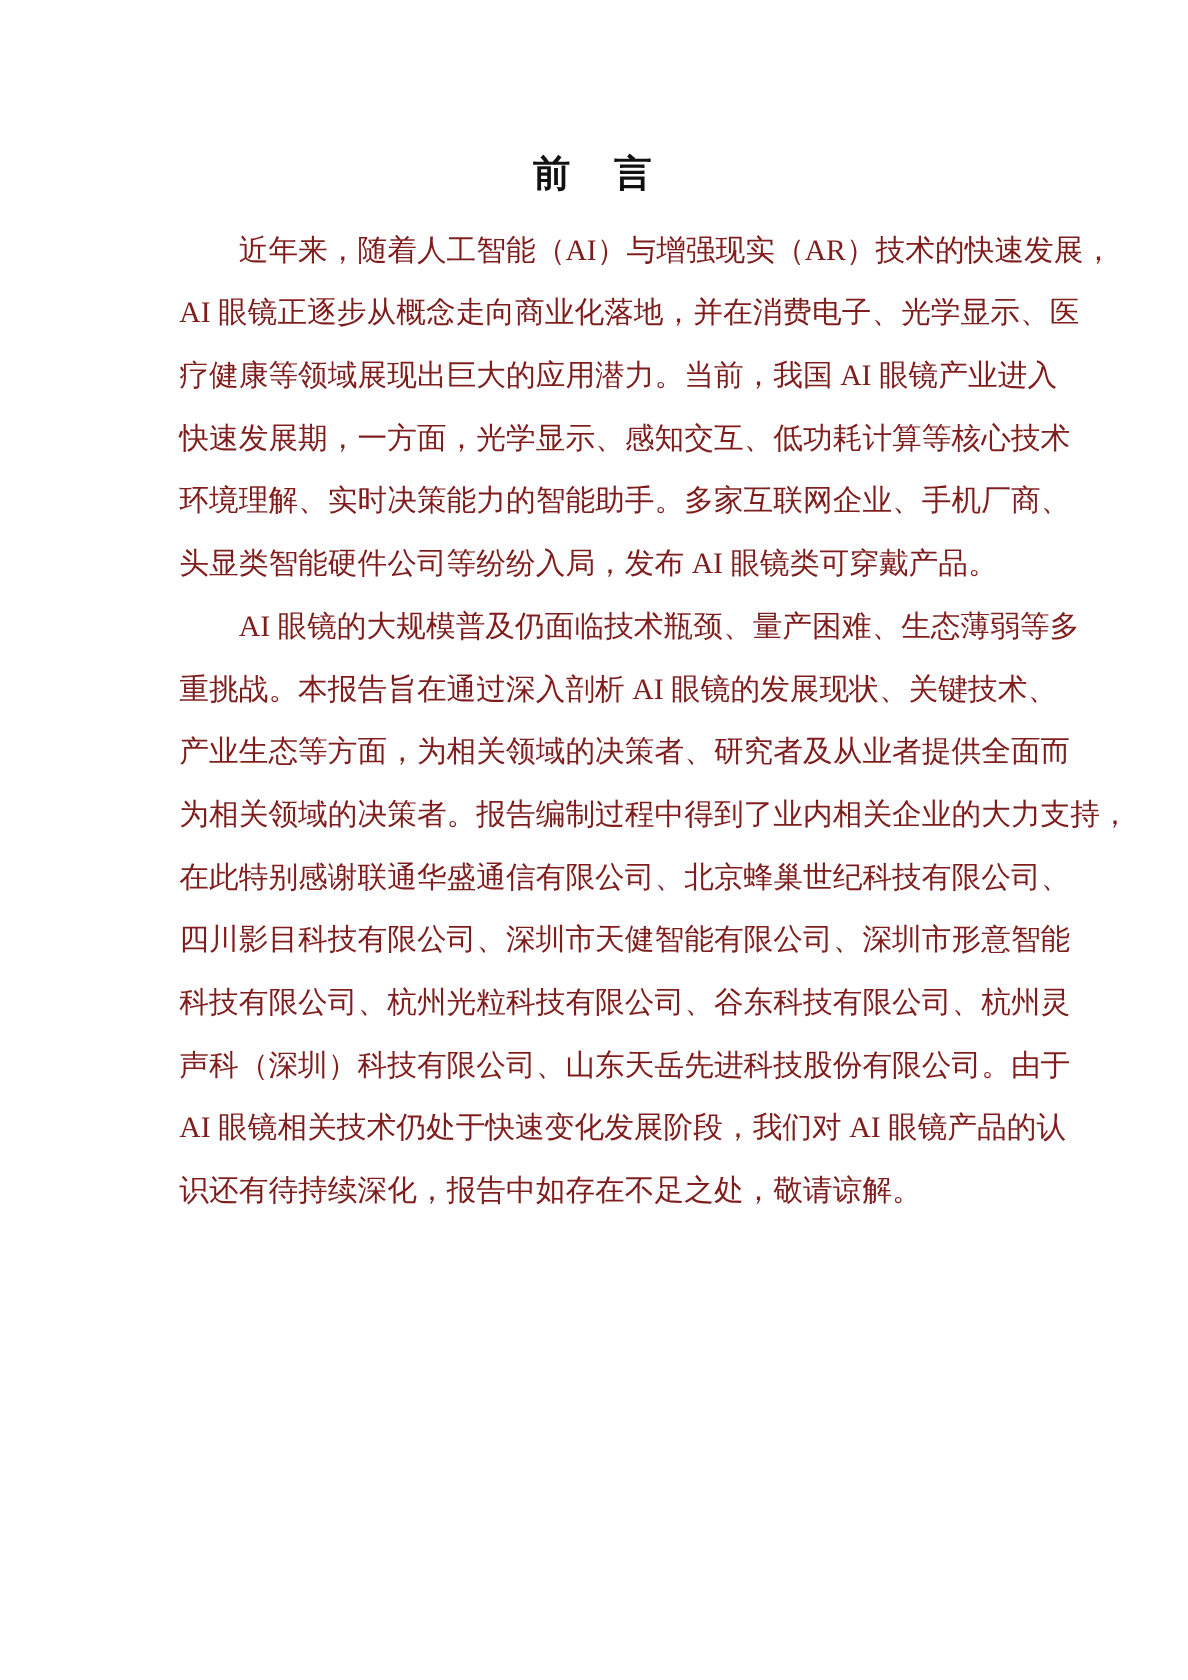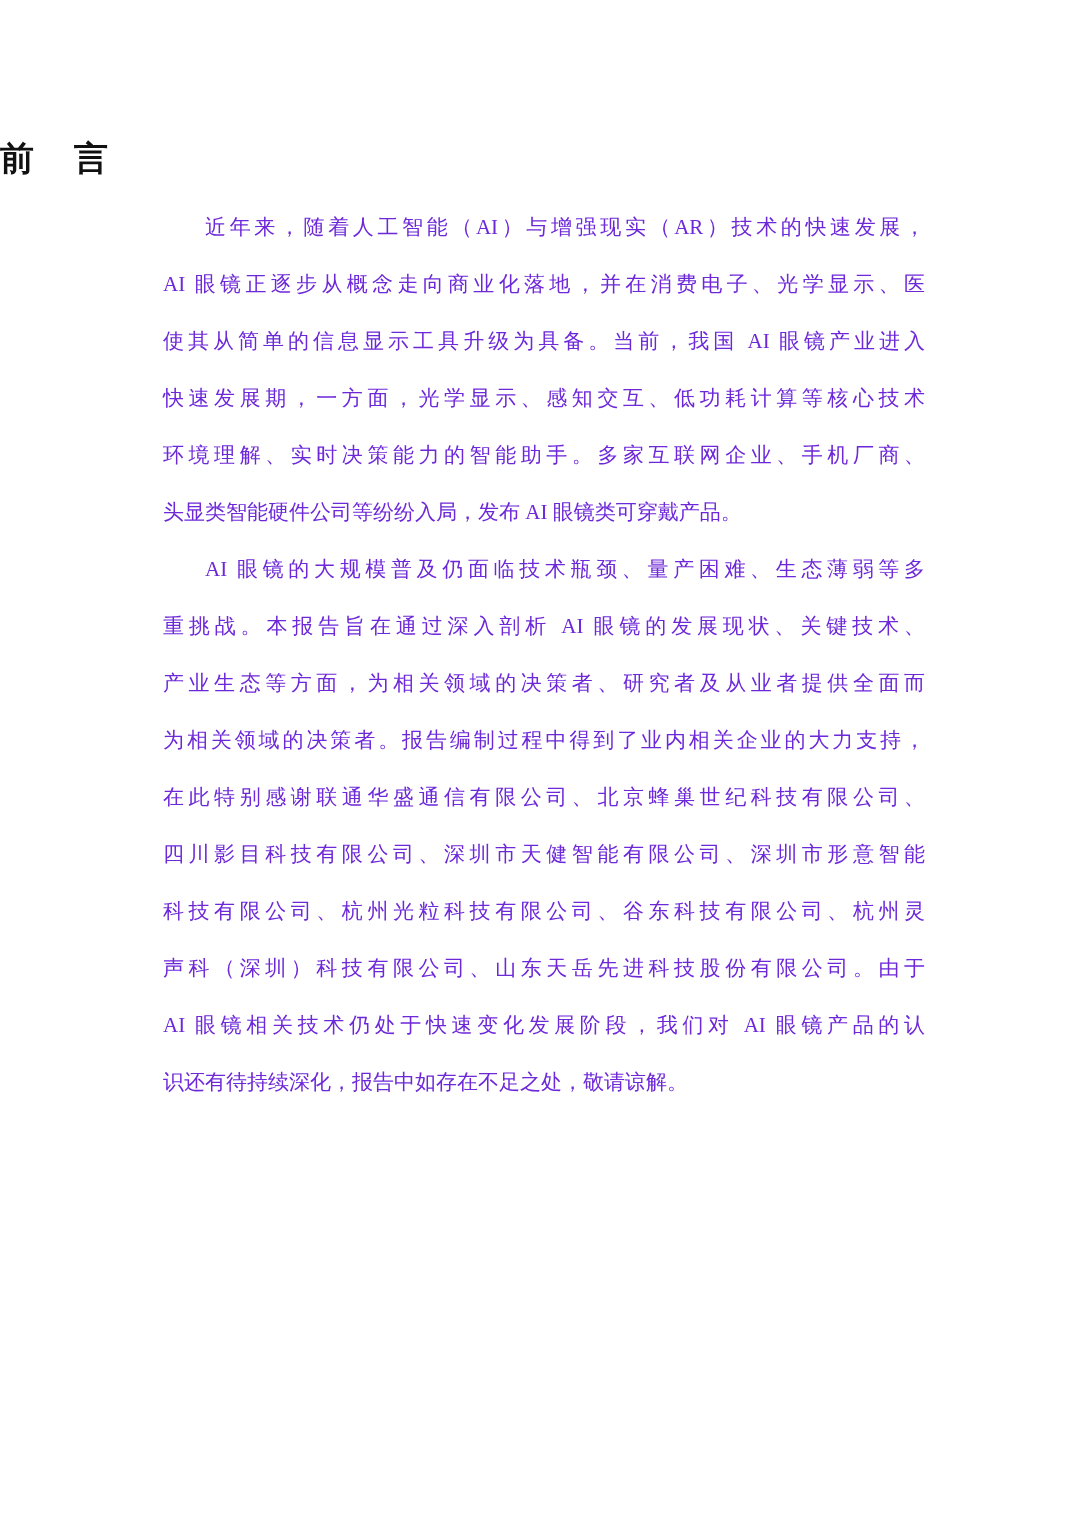--- a/index.html
+++ b/index.html
@@ -14,36 +14,36 @@
     background: #ffffff;
     color: #141414;
     overflow: hidden;
   }
   .doc-title {
     position: absolute;
     top: 137px;
     left: 0;
     width: 100%;
     margin: 0;
-    text-align: left;
+    text-align: center;
     font-family: "DejaVu Sans", "Liberation Sans", sans-serif;
     font-weight: 700;
     font-size: 34px;
     line-height: 42px;
     letter-spacing: 3px;
     color: #111111;
   }
   .content {
     position: absolute;
     left: 163px;
     top: 199px;
     width: 762px;
     font-family: "Liberation Serif", "DejaVu Serif", serif;
-    font-size: 21px;
-    color: #6d28d9;
+    font-size: 27px;
+    color: #7f1d1d;
   }
   .paragraph {
     margin: 0;
     padding: 0;
   }
   .line {
     height: 57px;
     line-height: 57px;
     white-space: nowrap;
     text-align: justify;
@@ -60,21 +60,21 @@
 </head>
 <body>
 
 <div class="page">
   <h1 class="doc-title">前　言</h1>
 
   <div class="content">
     <div class="paragraph">
         <div class="line first">近年来，随着人工智能（AI）与增强现实（AR）技术的快速发展，</div>
         <div class="line">AI 眼镜正逐步从概念走向商业化落地，并在消费电子、光学显示、医</div>
-        <div class="line">使其从简单的信息显示工具升级为具备。当前，我国 AI 眼镜产业进入</div>
+        <div class="line">疗健康等领域展现出巨大的应用潜力。当前，我国 AI 眼镜产业进入</div>
         <div class="line">快速发展期，一方面，光学显示、感知交互、低功耗计算等核心技术</div>
         <div class="line">环境理解、实时决策能力的智能助手。多家互联网企业、手机厂商、</div>
         <div class="line plast">头显类智能硬件公司等纷纷入局，发布 AI 眼镜类可穿戴产品。</div>
       </div>
     <div class="paragraph">
         <div class="line first">AI 眼镜的大规模普及仍面临技术瓶颈、量产困难、生态薄弱等多</div>
         <div class="line">重挑战。本报告旨在通过深入剖析 AI 眼镜的发展现状、关键技术、</div>
         <div class="line">产业生态等方面，为相关领域的决策者、研究者及从业者提供全面而</div>
         <div class="line">为相关领域的决策者。报告编制过程中得到了业内相关企业的大力支持，</div>
         <div class="line">在此特别感谢联通华盛通信有限公司、北京蜂巢世纪科技有限公司、</div>

